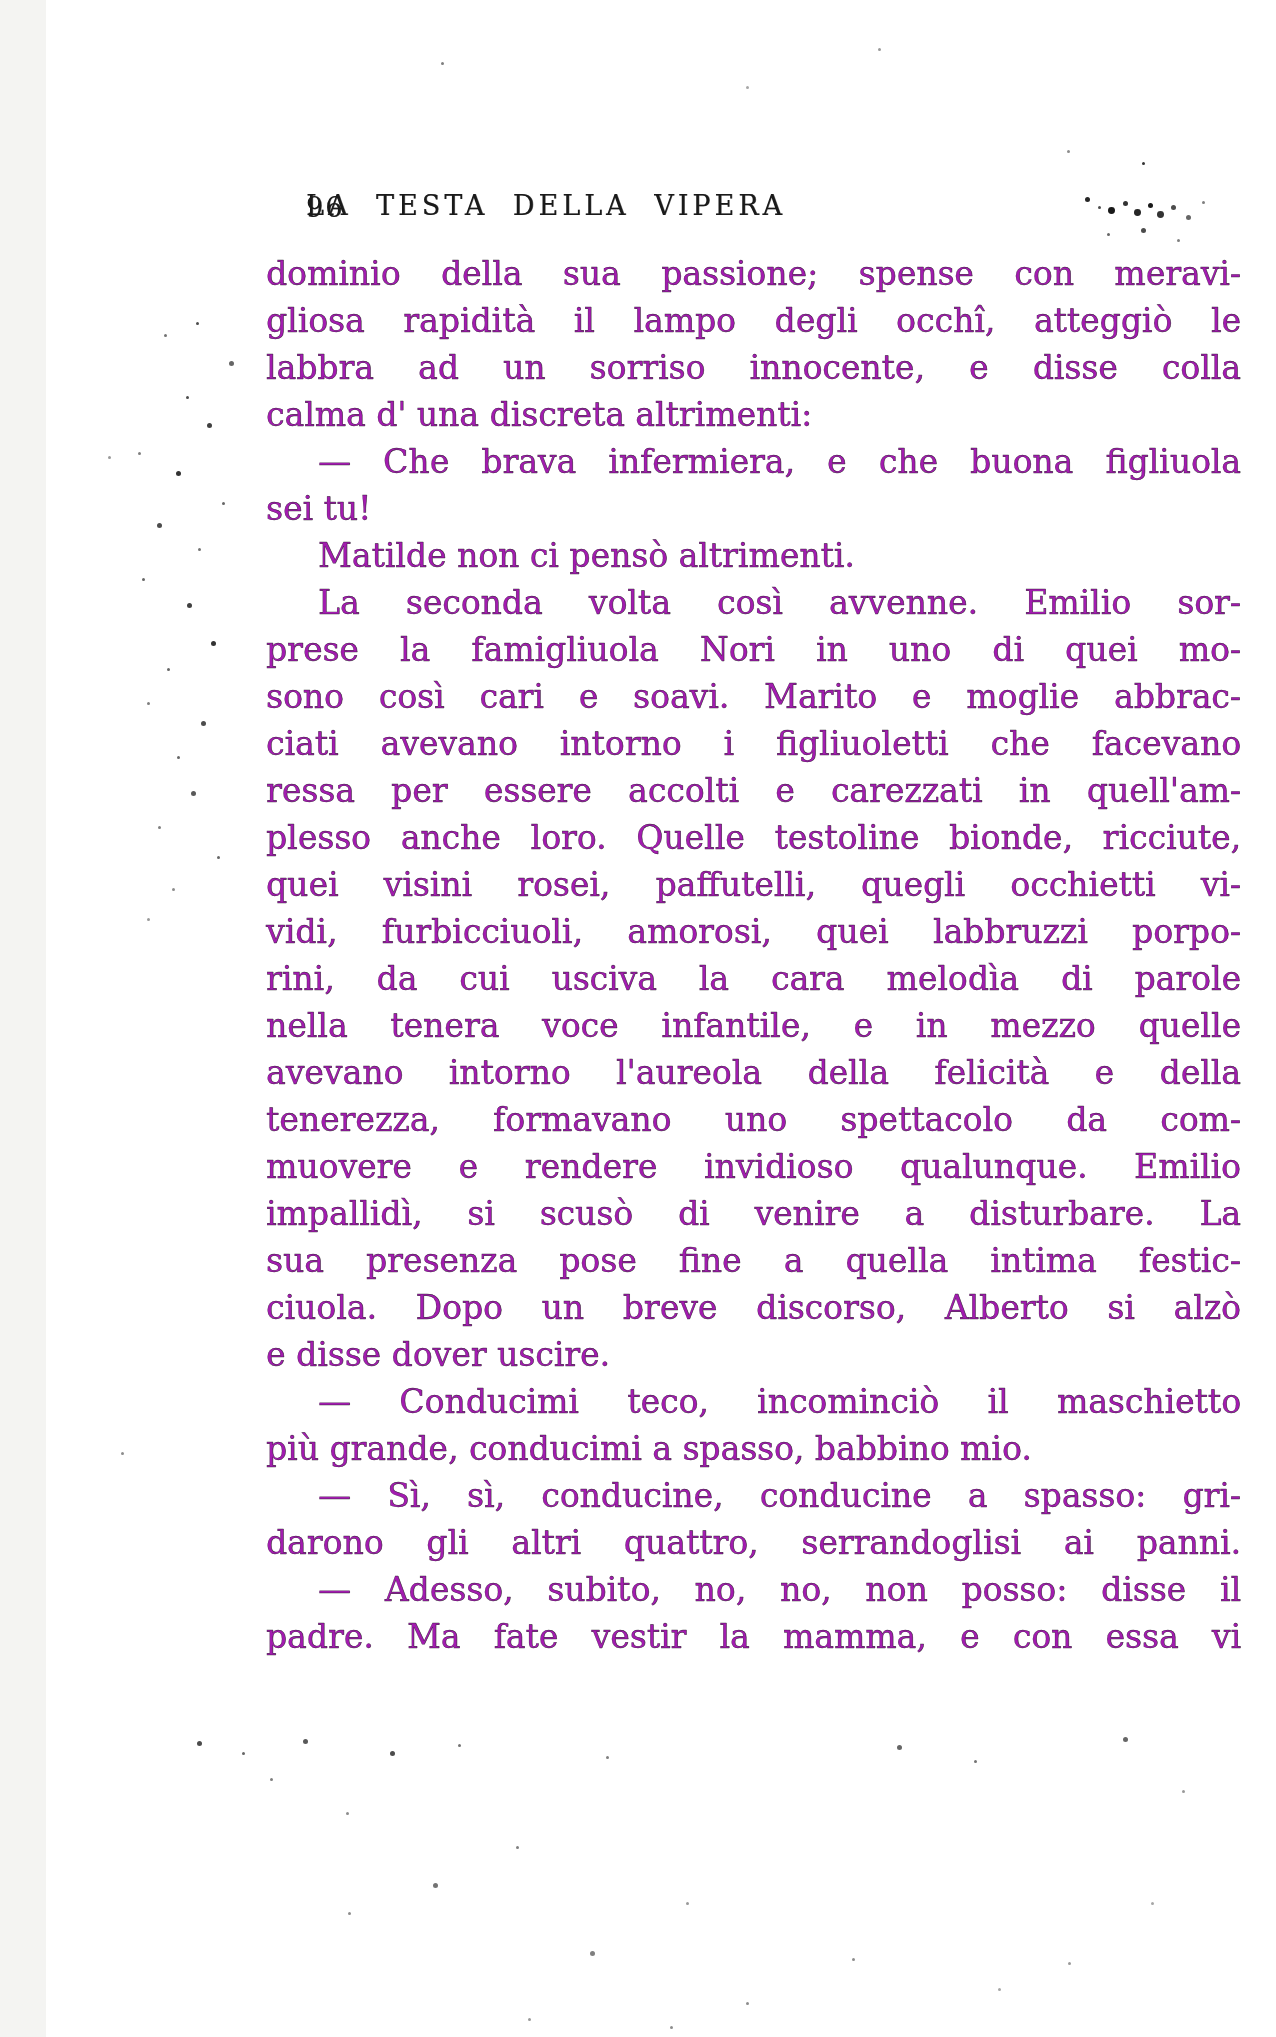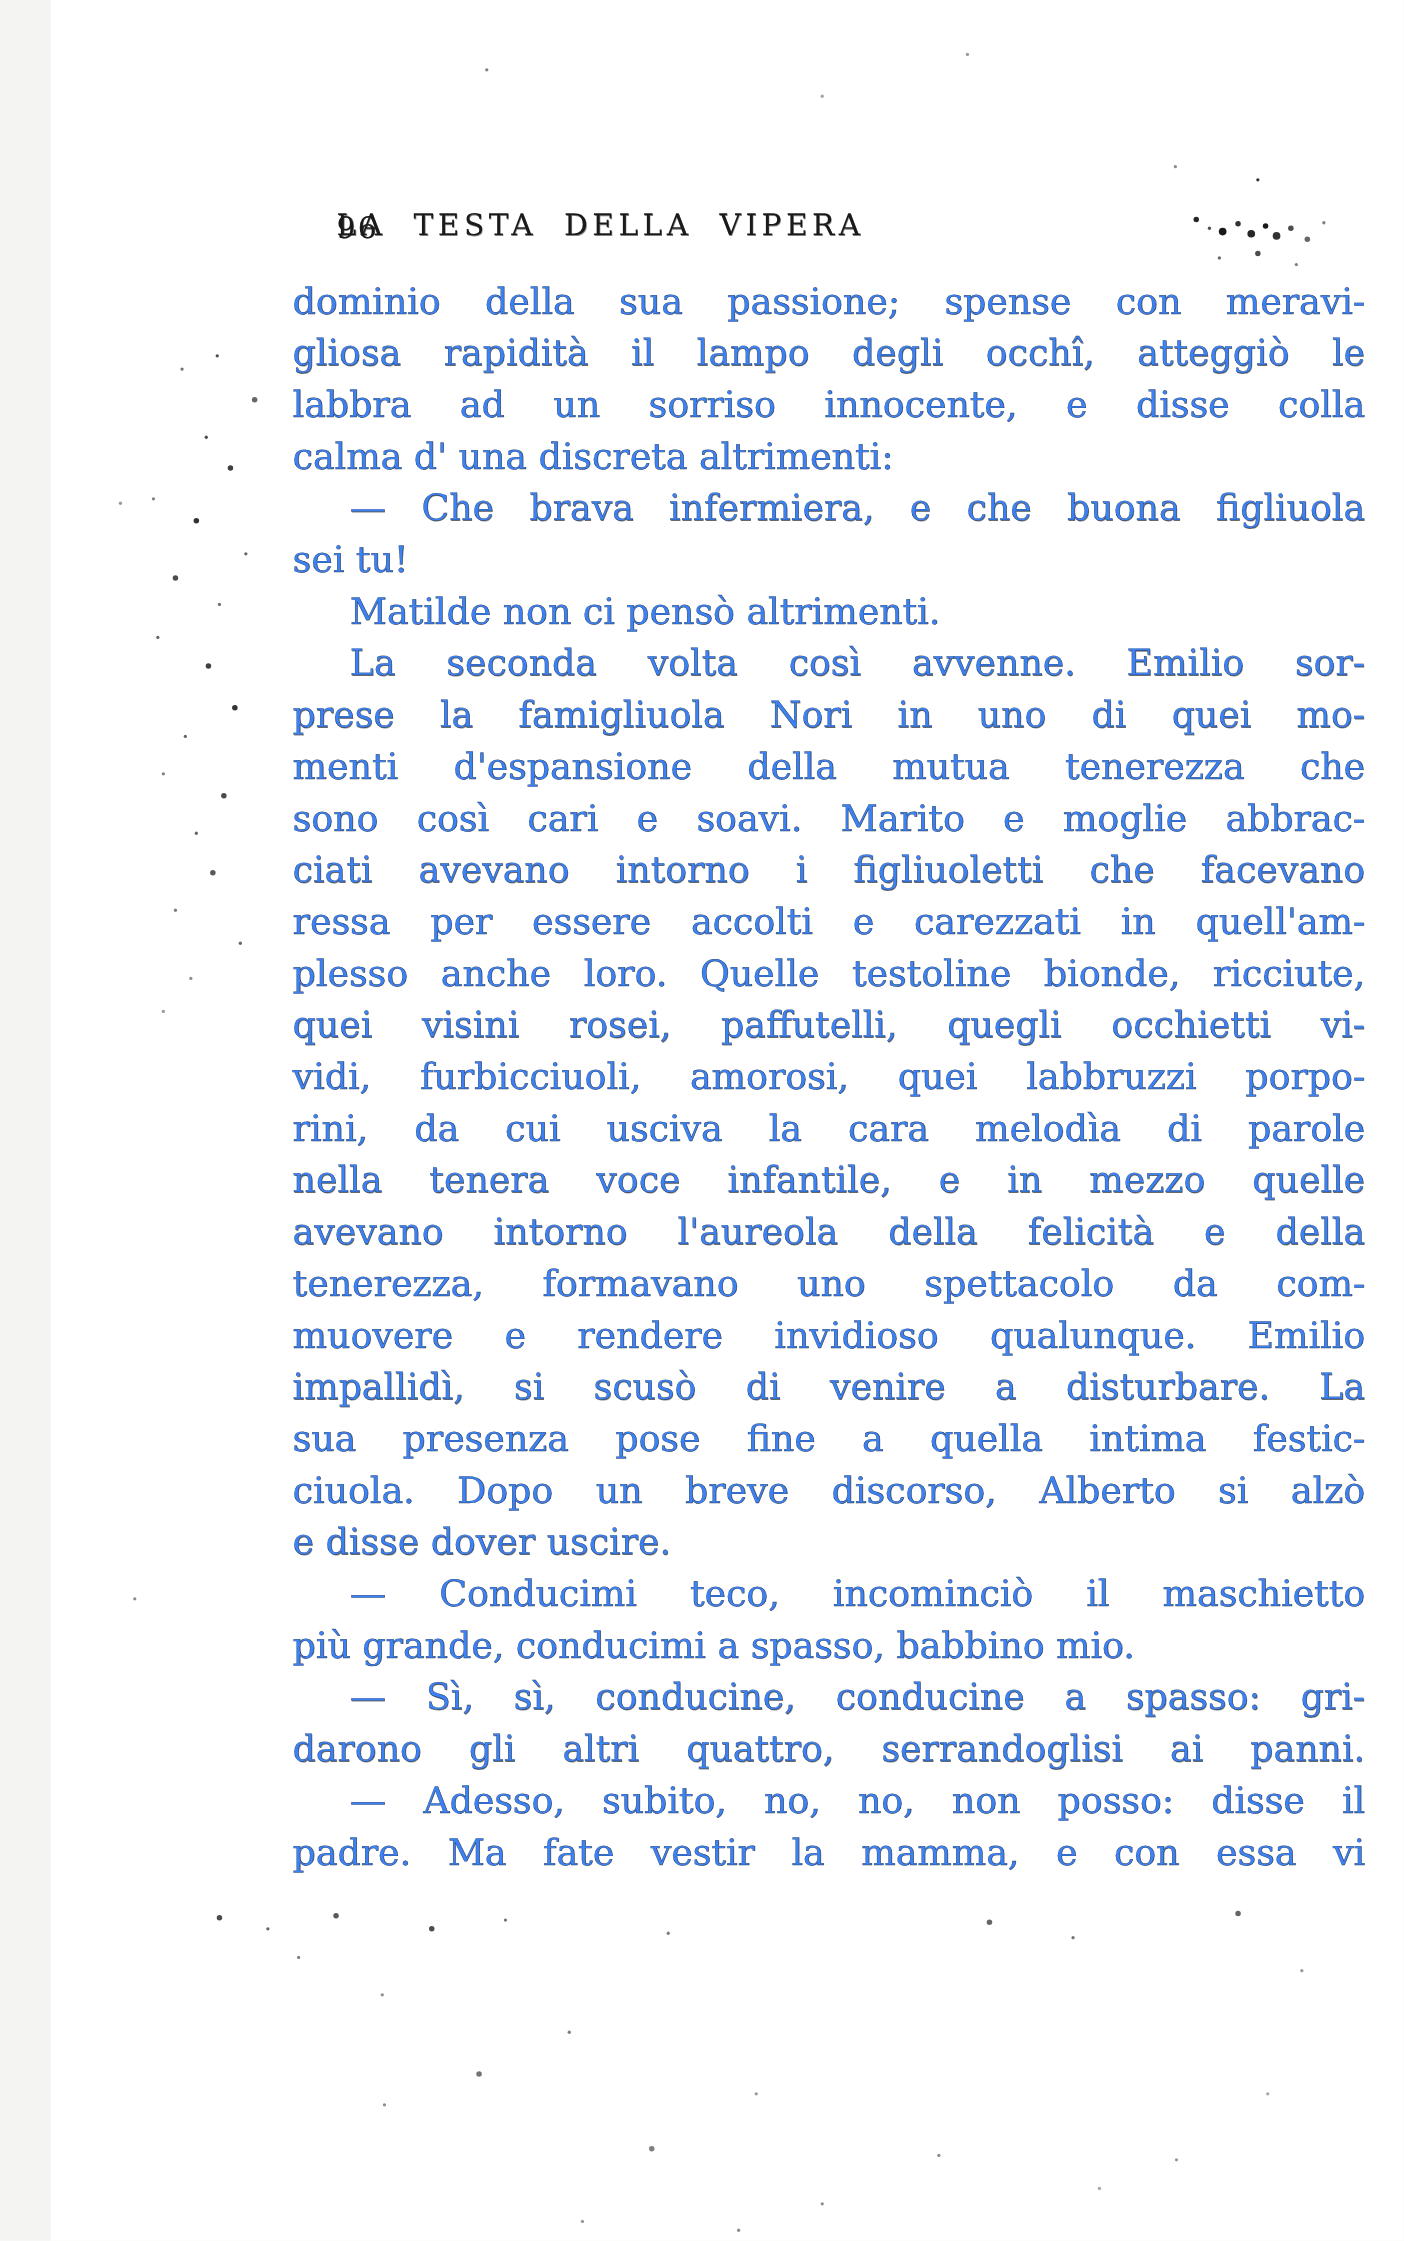--- a/index.html
+++ b/index.html
@@ -34,21 +34,21 @@
     letter-spacing:4px;
     word-spacing:12px;
     text-shadow:0.5px 0.4px 0 rgba(25,25,25,.55);
   }
   
   .textblock{
     position:absolute;
     top:250px;left:220px;width:975px;
     font-size:33px;
     line-height:47px;
-    color:#3b82f6;
+    color:#a21caf;
   }
   .line{
     text-shadow:0.5px 0.4px 0 rgba(20,20,20,.55);
     -webkit-text-stroke:0.3px rgba(20,20,20,.8);
     white-space:normal;
   }
   .j{
     text-align:justify;
     text-align-last:justify;
   }
@@ -149,21 +149,20 @@
   <div class="textblock">
     <div class="line j">dominio della sua passione; spense con meravi-</div>
     <div class="line j">gliosa rapidità il lampo degli occhî, atteggiò le</div>
     <div class="line j">labbra ad un sorriso innocente, e disse colla</div>
     <div class="line">calma d' una discreta altrimenti:</div>
     <div class="line j ind">— Che brava infermiera, e che buona figliuola</div>
     <div class="line">sei tu!</div>
     <div class="line ind">Matilde non ci pensò altrimenti.</div>
     <div class="line j ind">La seconda volta così avvenne. Emilio sor-</div>
     <div class="line j">prese la famigliuola Nori in uno di quei mo-</div>
-    <div class="line j">menti d'espansione della mutua tenerezza che</div>
     <div class="line j">sono così cari e soavi. Marito e moglie abbrac-</div>
     <div class="line j">ciati avevano intorno i figliuoletti che facevano</div>
     <div class="line j">ressa per essere accolti e carezzati in quell'am-</div>
     <div class="line j">plesso anche loro. Quelle testoline bionde, ricciute,</div>
     <div class="line j">quei visini rosei, paffutelli, quegli occhietti vi-</div>
     <div class="line j">vidi, furbicciuoli, amorosi, quei labbruzzi porpo-</div>
     <div class="line j">rini, da cui usciva la cara melodìa di parole</div>
     <div class="line j">nella tenera voce infantile, e in mezzo quelle</div>
     <div class="line j">avevano intorno l'aureola della felicità e della</div>
     <div class="line j">tenerezza, formavano uno spettacolo da com-</div>

